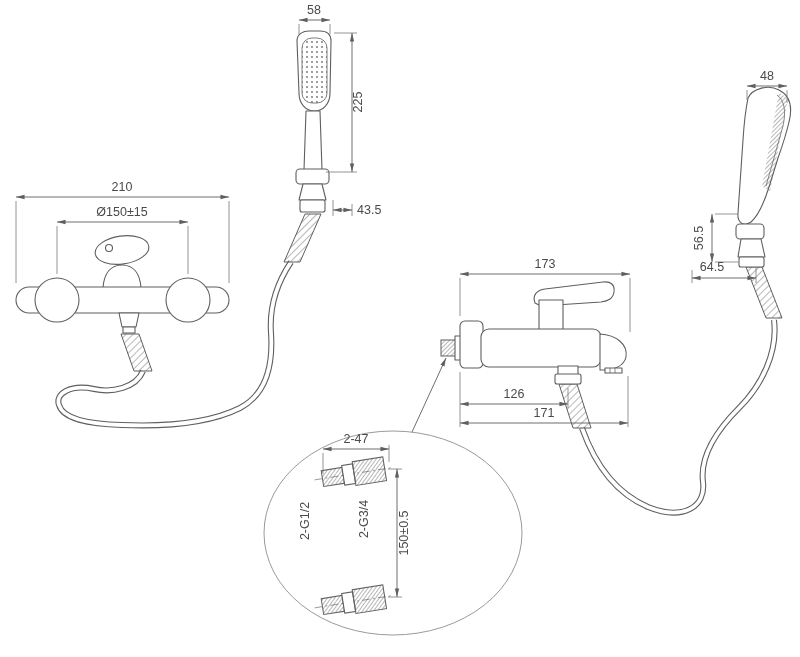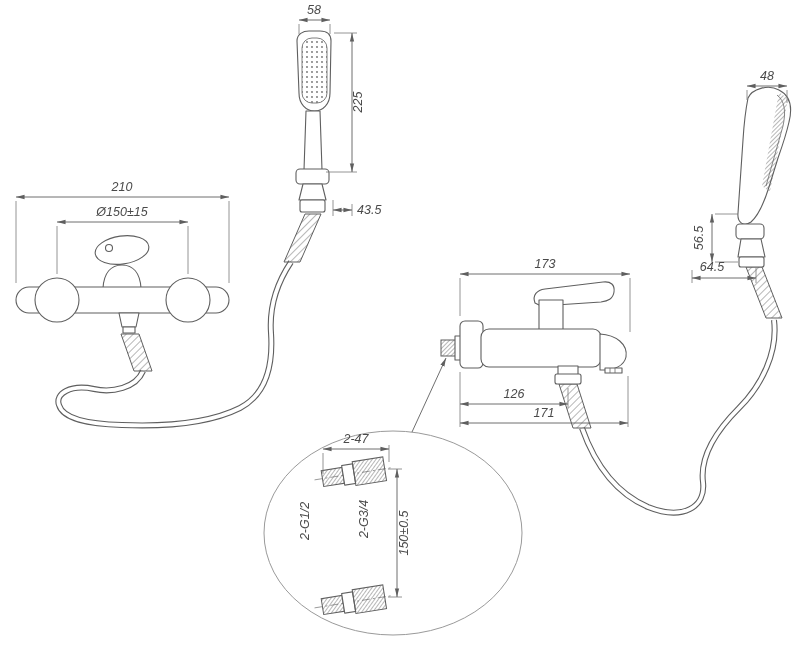--- a/index.html
+++ b/index.html
@@ -1,16 +1,16 @@
 <!DOCTYPE html>
 <html><head>
 <meta charset="utf-8">
 <style>
   html,body { margin:0; padding:0; background:#ffffff; }
-  .canvas { width:800px; height:657px; background:#c4b5fd; position:relative; overflow:hidden;font-style:italic; }
+  .canvas { width:800px; height:657px; background:#c4b5fd; position:relative; overflow:hidden; }
   svg { display:block; }
   .sf   { stroke:#5f5f5f; stroke-width:1.1; fill:#ffffff; stroke-linejoin:round; }
   .thr  { stroke:#5f5f5f; stroke-width:1; fill:url(#thread); }
   .hb   { stroke:#5f5f5f; stroke-width:1; fill:url(#hatch); }
   .face { fill:url(#thread); stroke:none; }
   .dim  { stroke:#5f5f5f; stroke-width:0.9; fill:none; }
   .ext  { stroke:#7a7a7a; stroke-width:0.8; fill:none; }
   .thin { stroke:#6a6a6a; stroke-width:0.8; fill:none; }
   .cl   { stroke:#8a8a8a; stroke-width:0.8; stroke-dasharray:8 3 2 3; fill:none; }
   .hoseO{ stroke:#5f5f5f; stroke-width:6; fill:none; }

